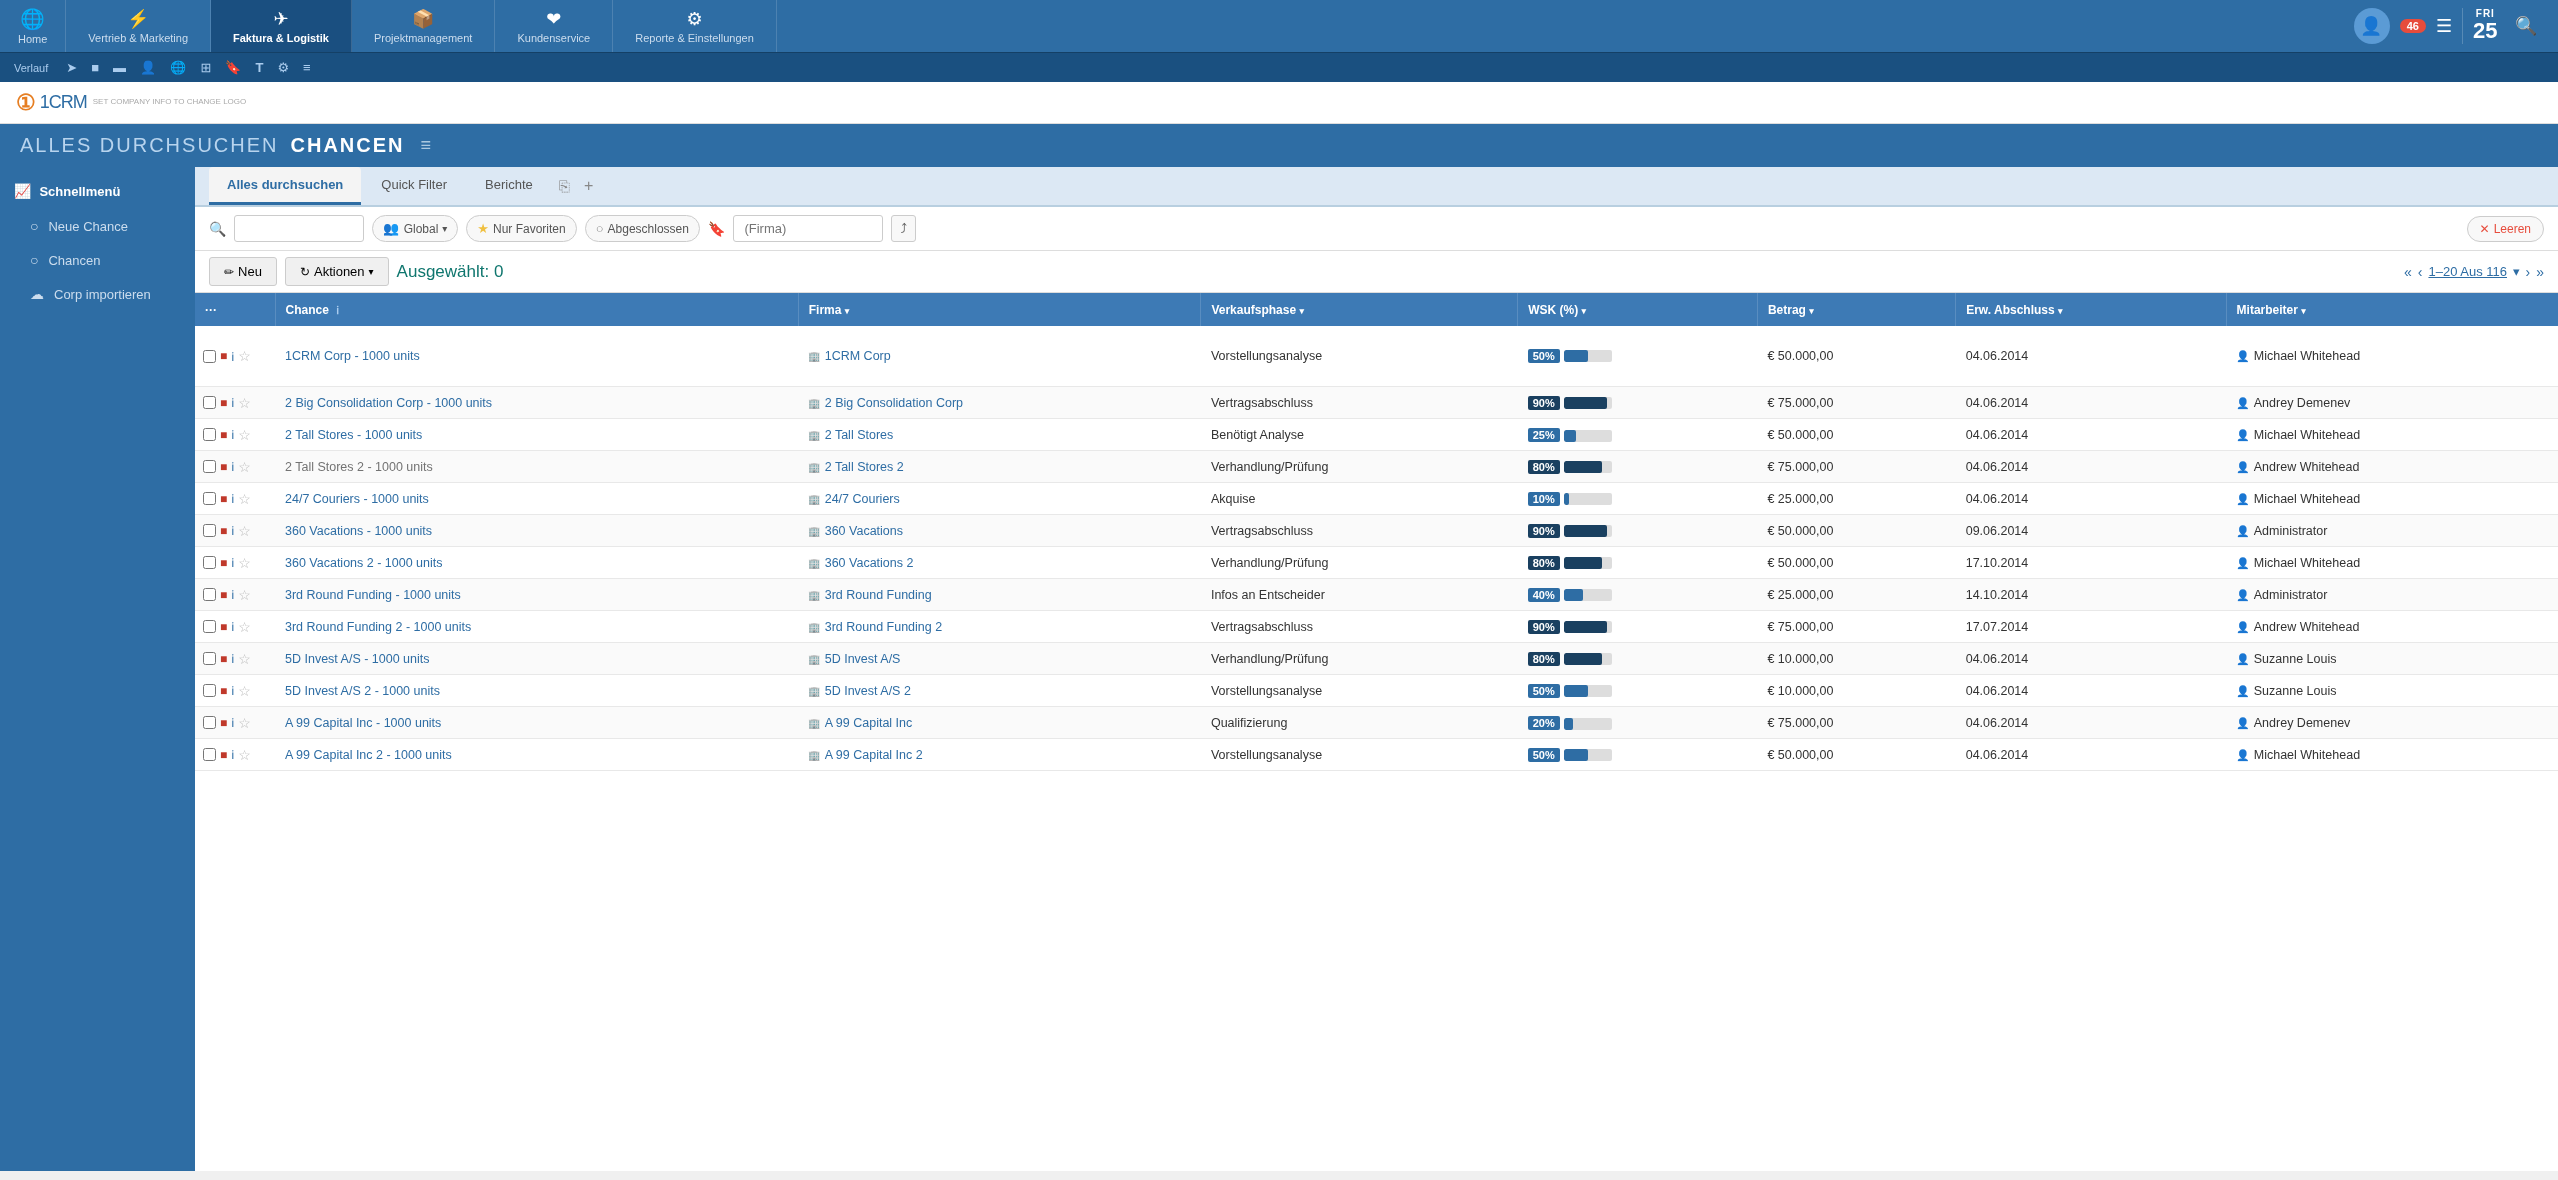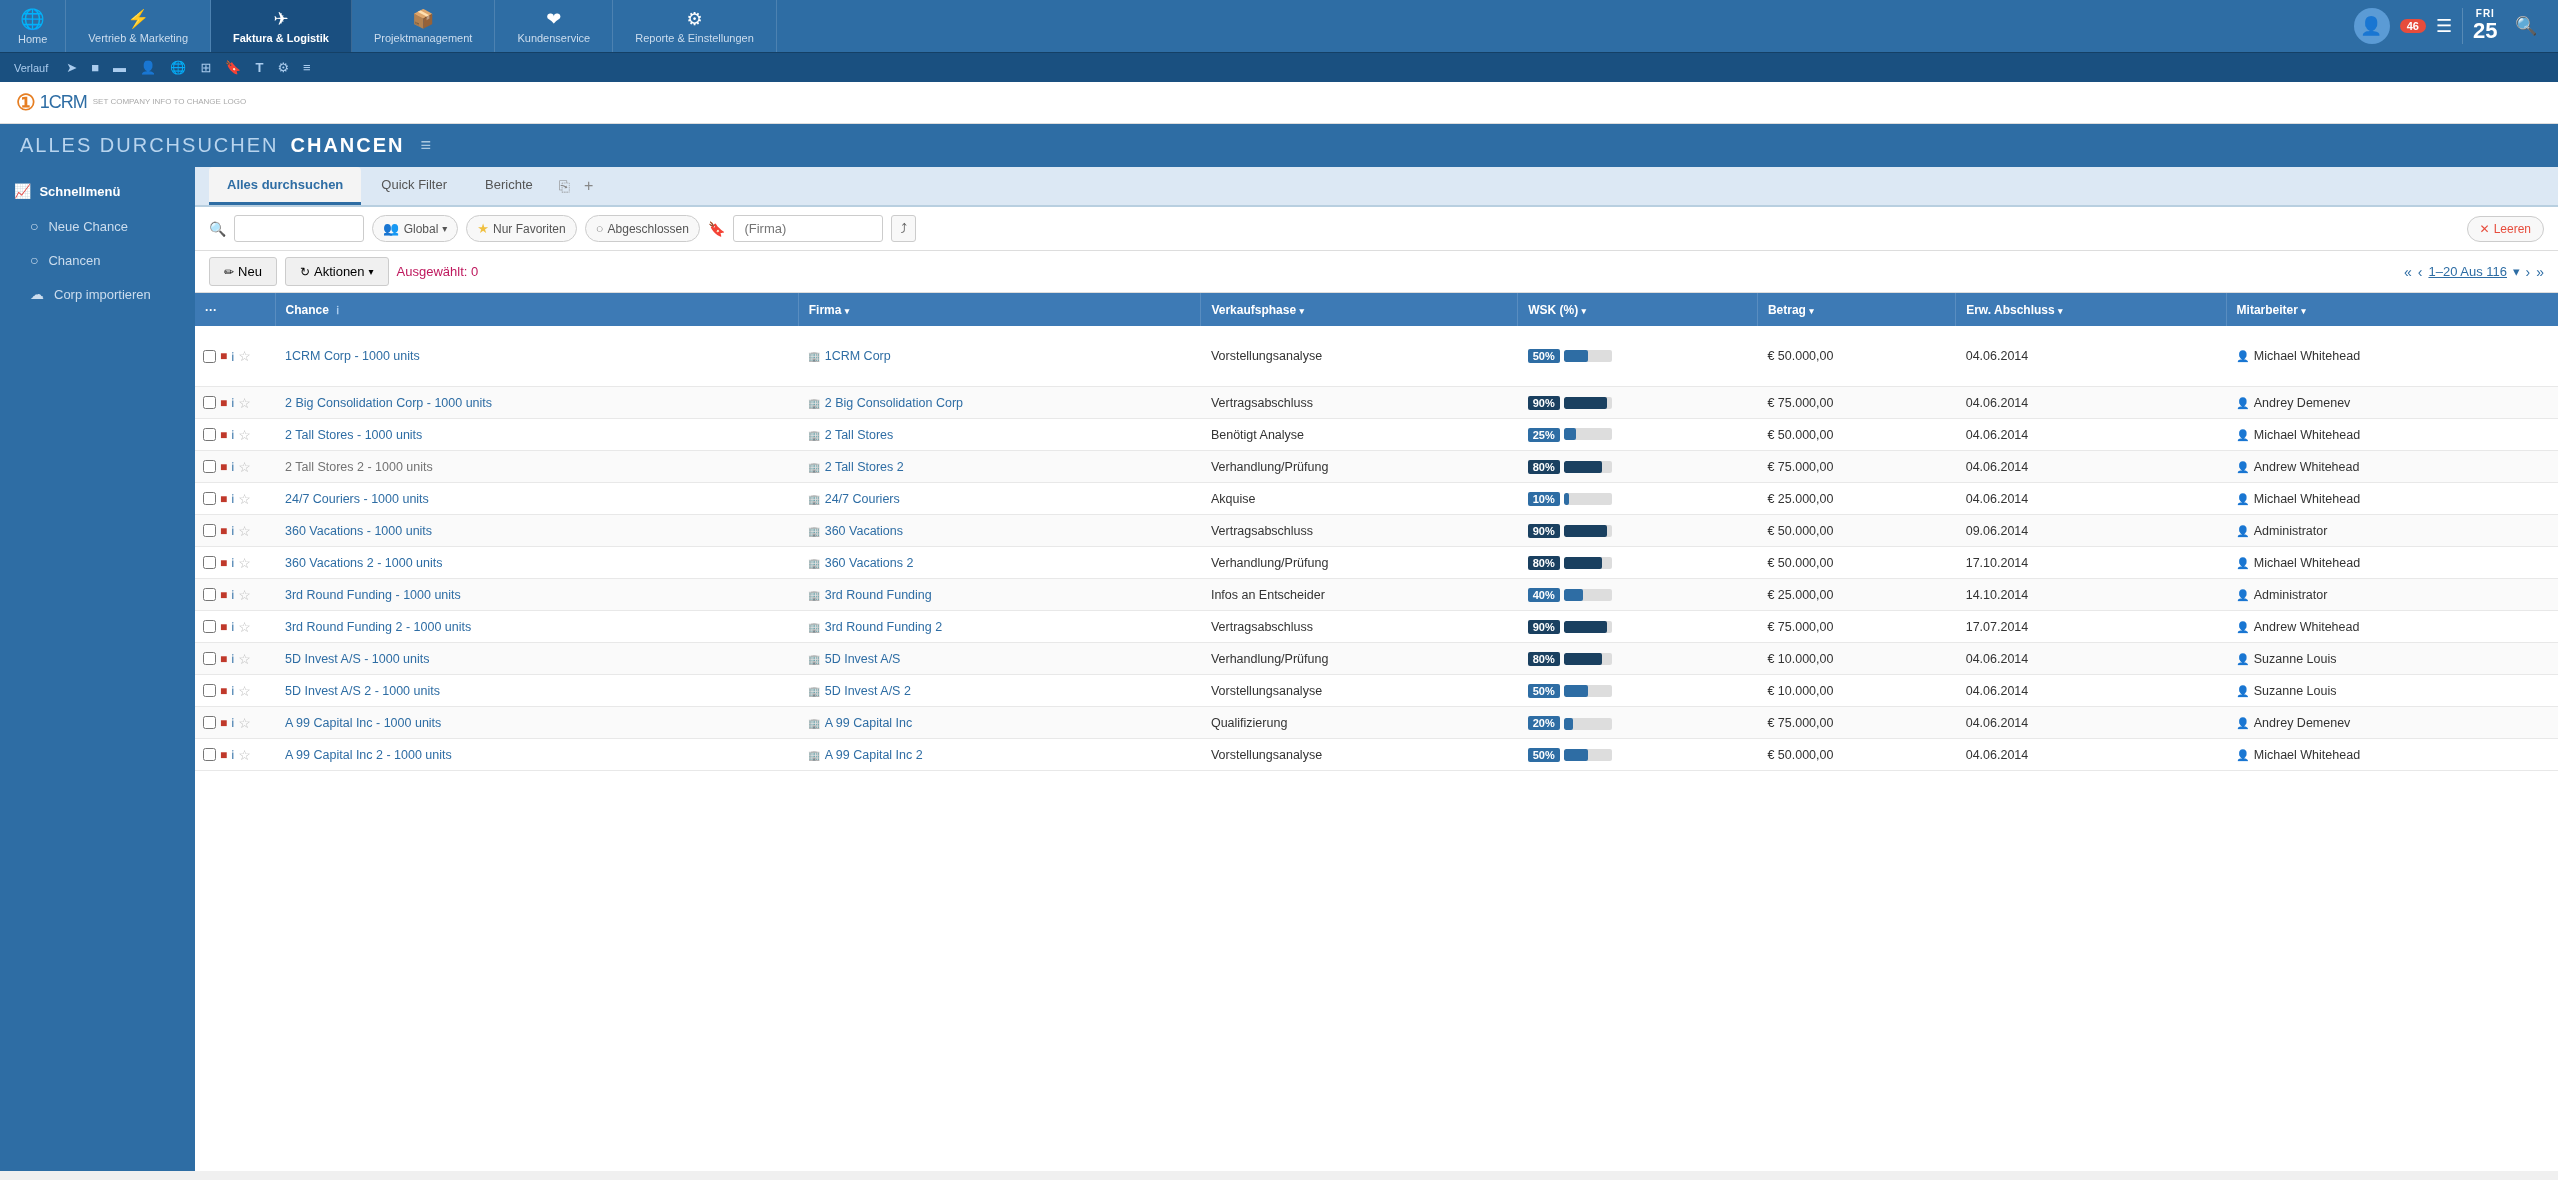--- a/index.html
+++ b/index.html
@@ -147,21 +147,21 @@
     <div style="display:flex;align-items:center;padding:6px 14px;background:#fff;border-bottom:1px solid #ddd;gap:8px;">
       <button style="display:flex;align-items:center;gap:4px;padding:6px 14px;background:#f0f0f0;border:1px solid #ccc;border-radius:3px;cursor:pointer;font-size:13px;">
         <span style="font-size:12px;">✏</span>
         <span>Neu</span>
       </button>
       <button style="display:flex;align-items:center;gap:4px;padding:6px 14px;background:#f0f0f0;border:1px solid #ccc;border-radius:3px;cursor:pointer;font-size:13px;">
         <span style="font-size:12px;">↻</span>
         <span>Aktionen</span>
         <span style="font-size:10px;">▾</span>
       </button>
-      <span style="font-size:13px;color:#be185d;">Ausgewählt: 0</span>
+      <span style="font-size:17px;color:#0f766e;">Ausgewählt: 0</span>
       <div style="flex:1;"></div>
       <div style="display:flex;align-items:center;gap:6px;font-size:13px;color:#555;">
         <button style="background:none;border:none;color:#2e6da4;cursor:pointer;font-size:14px;">«</button>
         <button style="background:none;border:none;color:#2e6da4;cursor:pointer;font-size:14px;">‹</button>
         <span style="cursor:pointer;text-decoration:underline;color:#2e6da4;">1–20 Aus 116</span>
         <span style="cursor:pointer;color:#2e6da4;">▾</span>
         <button style="background:none;border:none;color:#2e6da4;cursor:pointer;font-size:14px;">›</button>
         <button style="background:none;border:none;color:#2e6da4;cursor:pointer;font-size:14px;">»</button>
       </div>
     </div>
@@ -238,21 +238,21 @@
       <input type="checkbox" style="width: 13px; height: 13px; cursor: pointer;">
       <span style="color:#c0392b;font-size:12px;cursor:pointer;">■</span>
       <span style="color:#2e6da4;font-size:12px;cursor:pointer;">ℹ</span>
       <span style="color:#bbb;font-size:14px;cursor:pointer;">☆</span>
     </div>
   </td>
               <td style="padding: 7px 10px; vertical-align: middle;"><a style="color:#2e6da4;text-decoration:none;cursor:pointer;">2 Tall Stores - 1000 units</a></td>
               <td style="padding: 7px 10px; vertical-align: middle; white-space: nowrap;"><span style="color:#2e6da4;font-size:10px;margin-right:4px;">🏢</span><a style="color:#2e6da4;text-decoration:none;cursor:pointer;">2 Tall Stores</a></td>
               <td style="padding: 7px 10px; vertical-align: middle; white-space: nowrap;">Benötigt Analyse</td>
               <td style="padding: 7px 10px; vertical-align: middle; white-space: nowrap;">
-    <div style="display:flex;align-items:flex-start;gap:4px;">
+    <div style="display:flex;align-items:flex-end;gap:4px;">
       <span style="font-size:11px;font-weight:600;color:#fff;background:#2e6da4;padding:1px 5px;border-radius:2px;min-width:32px;text-align:center;">25%</span>
       <div style="width:48px;height:12px;background:#ddd;border-radius:2px;overflow:hidden;">
         <div style="height:100%;width:25%;background:#2e6da4;border-radius:2px;"></div>
       </div>
     </div>
   </td>
               <td style="padding: 7px 10px; vertical-align: middle; white-space: nowrap;">€ 50.000,00</td>
               <td style="padding: 7px 10px; vertical-align: middle; white-space: nowrap;">04.06.2014</td>
               <td style="padding: 7px 10px; vertical-align: middle; white-space: nowrap;"><span style="color:#888;font-size:11px;margin-right:4px;">👤</span><span>Michael Whitehead</span></td>
             </tr>

